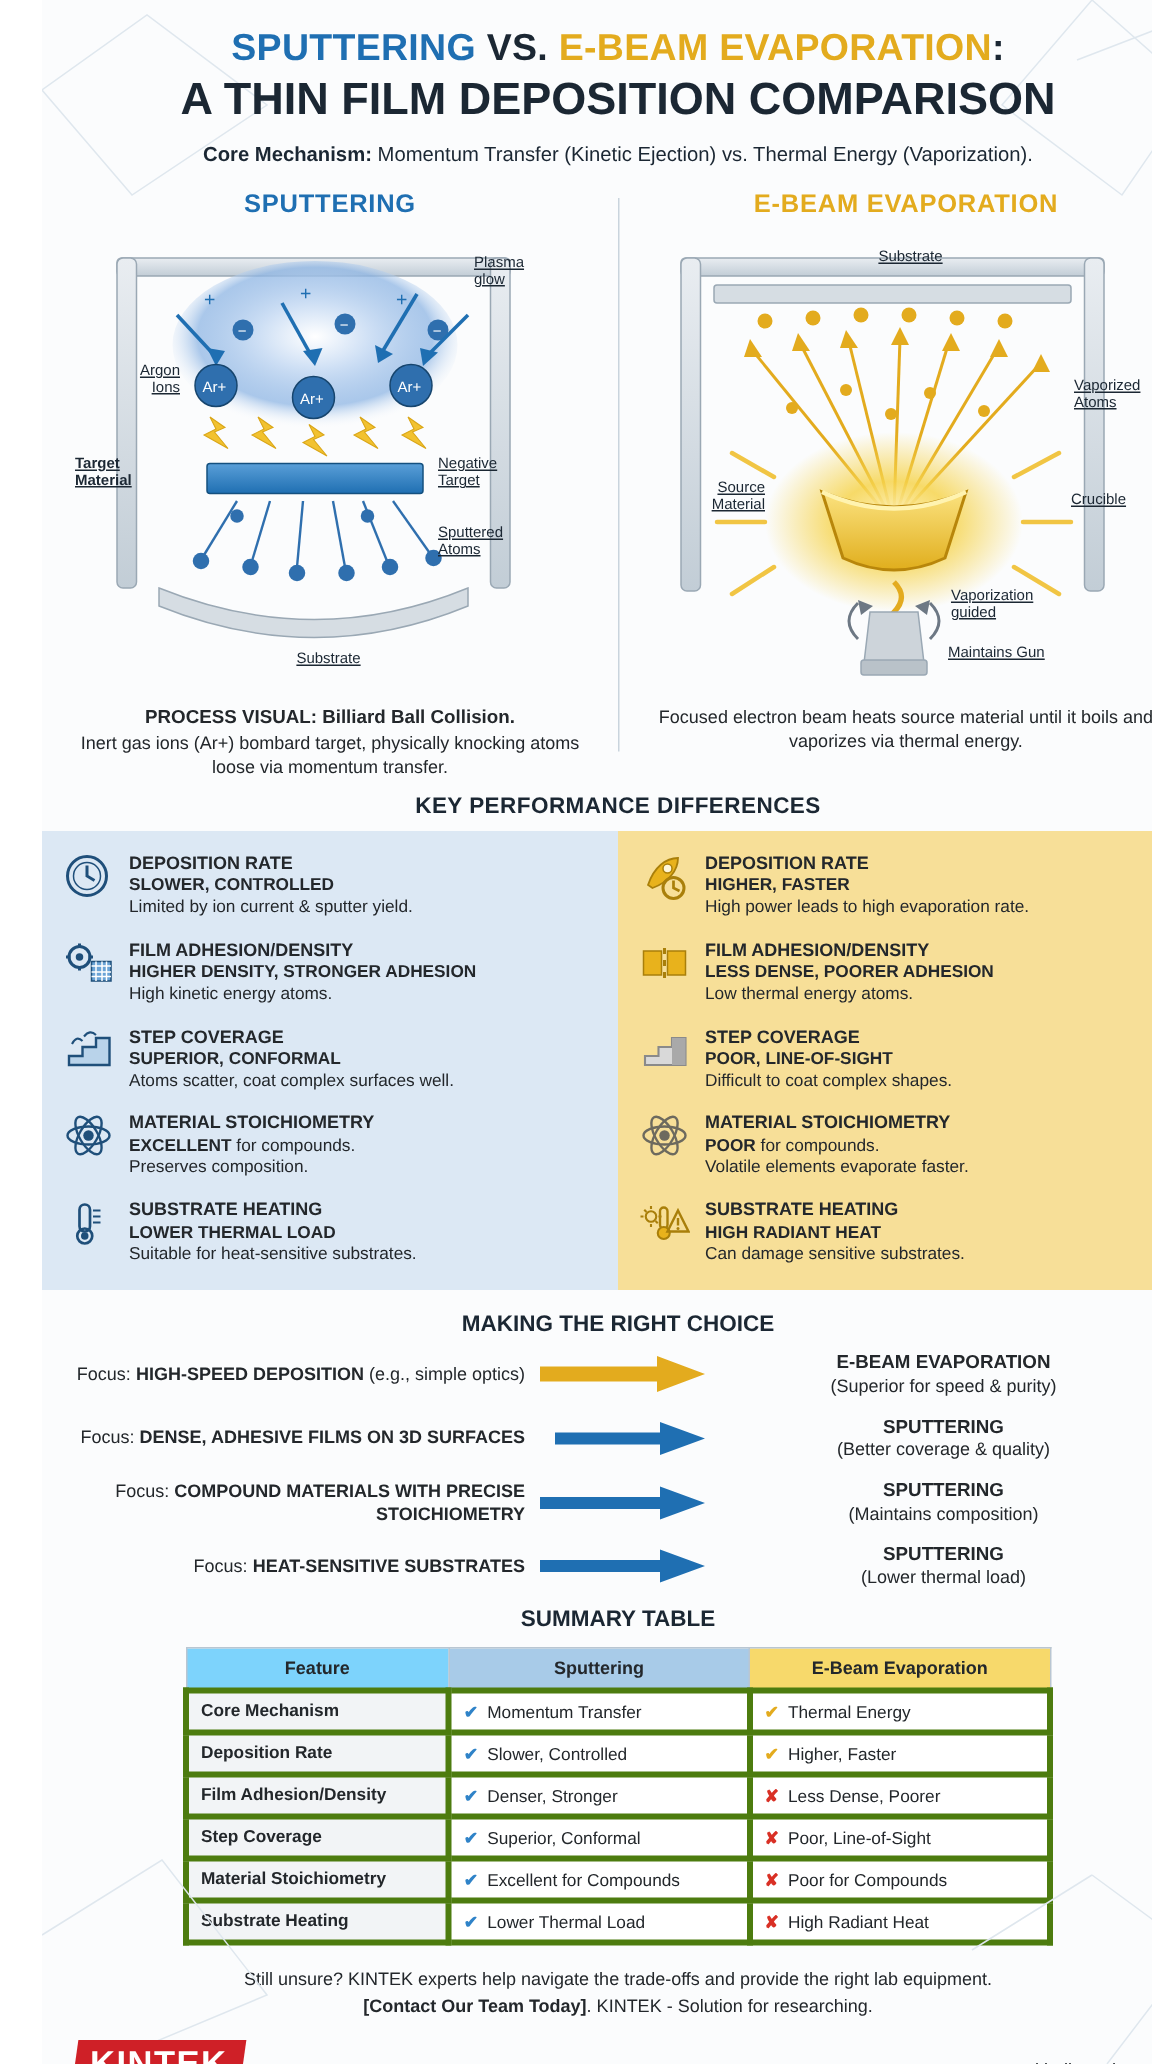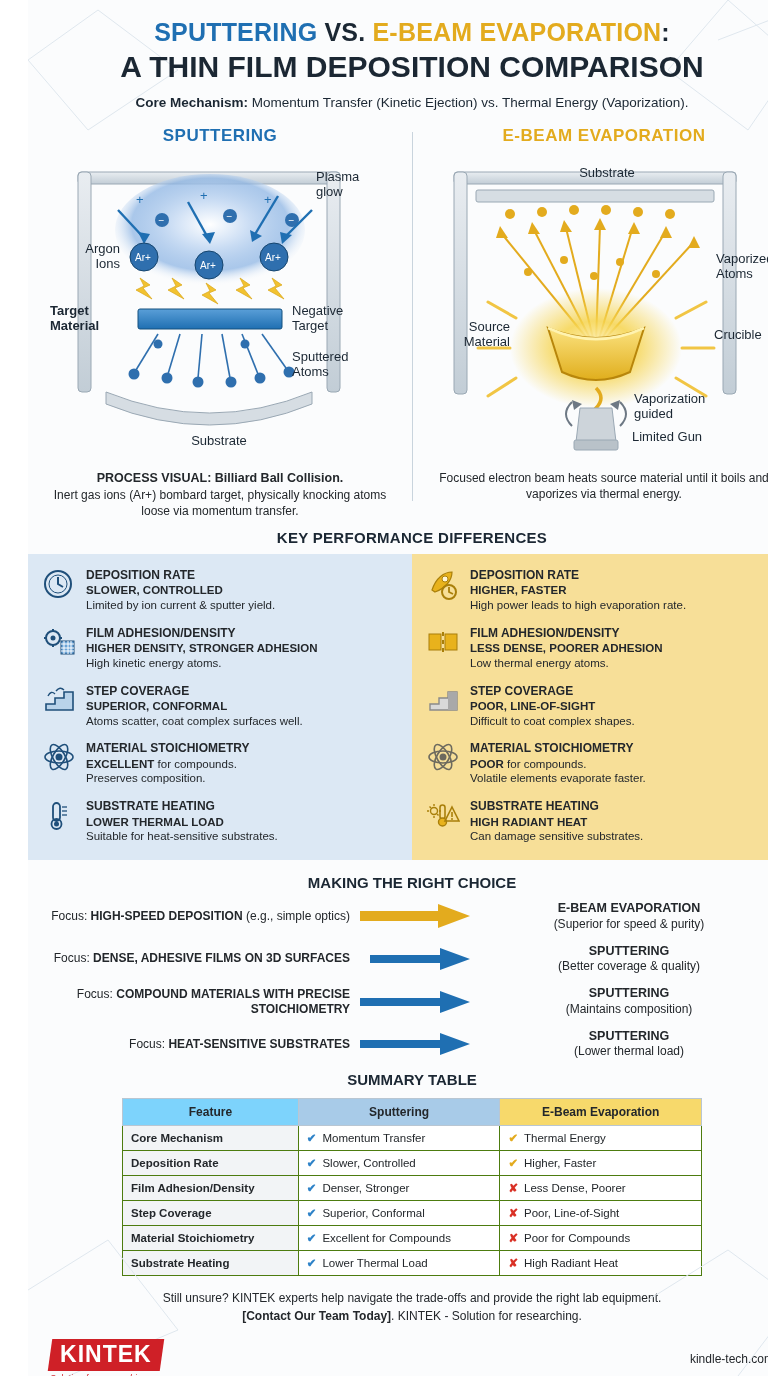--- a/index.html
+++ b/index.html
@@ -32,21 +32,21 @@
   .panel { width: 50%; padding: 0 12px; position: relative; }
   .panel + .panel::before {
     content: ""; position: absolute; left: 0; top: 6px; bottom: 18px;
     width: 1px; background: #c9d4dd;
   }
   .panel-head { text-align: center; font-size: 17px; font-weight: bold; letter-spacing: .5px; }
   .panel-head.sput { color: #1f6fb2; }
   .panel-head.ebeam { color: #e3ab1e; }
   .fig { position: relative; height: 318px; margin-top: 6px; }
   .fig svg { position: absolute; left: 0; top: 0; }
-  .fig-label { position: absolute; font-size: 13px; color: #1b2733; line-height: 1.15; }
+  .fig-label { position: absolute; font-size: 10px; color: #1b2733; line-height: 1.15; text-decoration: underline; }
   .panel-caption { text-align: center; font-size: 12px; line-height: 1.35; padding: 0 6px; }
   .panel-caption .cap-t { font-weight: bold; font-size: 12.5px; }
 
   
   .kpd-title { text-align: center; font-size: 15px; font-weight: bold; letter-spacing: .3px; margin-top: 10px; color: #1b2733; }
   .kpd { display: flex; margin-top: 8px; }
   .kpd-col { width: 50%; padding: 14px 14px 16px; }
   .kpd-col.left { background: #dce8f4; }
   .kpd-col.right { background: #f7df98; }
   .kpd-row { display: flex; gap: 10px; margin-bottom: 13px; align-items: flex-start; }
@@ -67,21 +67,21 @@
   .mrc-right { flex: 1; text-align: center; font-size: 12px; line-height: 1.25; }
   .mrc-right .r1 { font-weight: bold; font-size: 12.5px; }
 
   
   .sum-title { text-align: center; font-size: 15px; font-weight: bold; margin-top: 8px; color: #1b2733; }
   table.sum { border-collapse: collapse; margin: 10px auto 0; width: 580px; font-size: 11.5px; }
   table.sum th { padding: 6px 4px; font-size: 12px; font-weight: bold; border: 1px solid #b9c6d2; }
   table.sum th.f { background: #7dd3fc; }
   table.sum th.s { background: #a8cbe8; }
   table.sum th.e { background: #f7d96b; }
-  table.sum td { padding: 5px 8px; border: 1px solid #4d7c0f; background: #fff; }
+  table.sum td { padding: 5px 8px; border: 4px solid #4d7c0f; background: #fff; }
   table.sum td.feat { font-weight: bold; background: #f2f4f6; width: 176px; }
   table.sum td.cell { width: 202px; }
   .tick { color: #2f83c8; font-weight: bold; margin-right: 6px; }
   .tick.gold { color: #e3ab1e; }
   .cross { color: #d93025; font-weight: bold; margin-right: 6px; }
 
   
   .foot { text-align: center; font-size: 12px; margin-top: 14px; line-height: 1.45; }
   .foot b { font-weight: bold; }
   .brandbar { margin-top: 14px; padding: 0 22px; display: flex; align-items: center; justify-content: space-between; }
@@ -320,21 +320,21 @@
         </svg>
 
         <div class="fig-label" style="left:138px; top:14px; width:90px; text-align:center;">Substrate</div>
         <div class="fig-label" style="left:292px; top:100px; width:74px;"><span style="white-space:pre-line">Vaporized
 Atoms</span></div>
         <div class="fig-label" style="left:14px; top:168px; width:72px; text-align:right;"><span style="white-space:pre-line">Source
 Material</span></div>
         <div class="fig-label" style="left:290px; top:176px; width:60px;">Crucible</div>
         <div class="fig-label" style="left:210px; top:240px; width:84px;"><span style="white-space:pre-line">Vaporization
 guided</span></div>
-        <div class="fig-label" style="left:208px; top:278px; width:94px;">Limited Gun</div>
+        <div class="fig-label" style="left:208px; top:278px; width:94px;">Maintains Gun</div>
       </div>
       <div class="panel-caption">
         <div>Focused electron beam heats source material until it boils and vaporizes via thermal energy.</div>
       </div>
     </div>
   </div>
 
   <div class="kpd-title">KEY PERFORMANCE DIFFERENCES</div>
   <div class="kpd">
 

